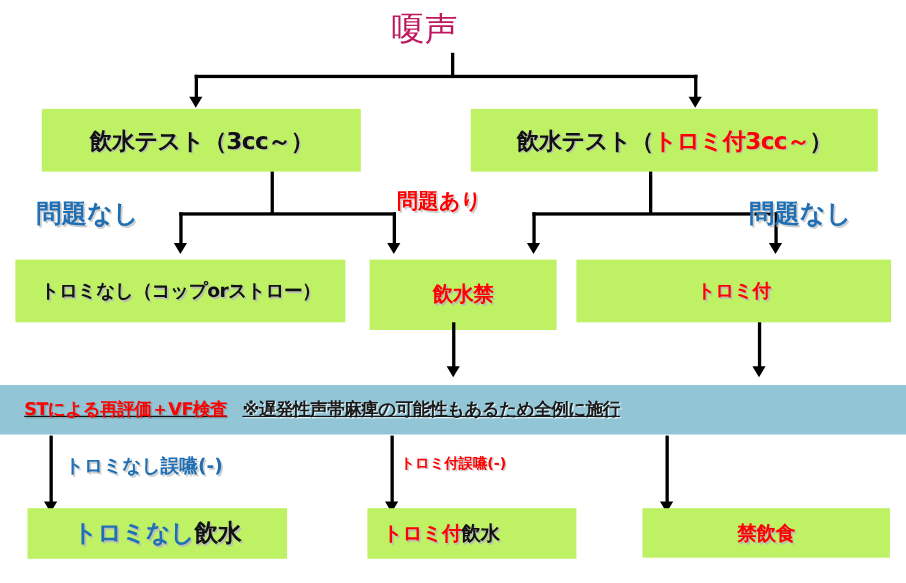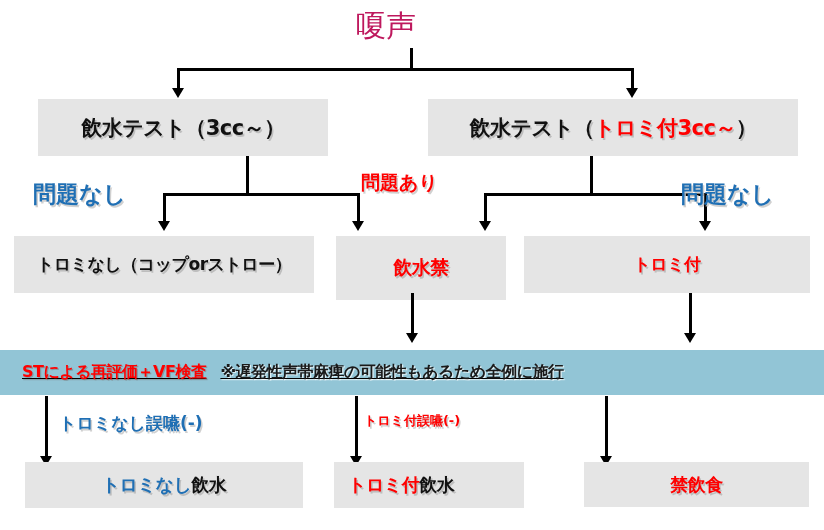--- a/index.html
+++ b/index.html
@@ -9,21 +9,21 @@
   #stage{
     position:relative;
     width:824px;
     height:530px;
     background:#ffffff;
     overflow:hidden;
   }
   
   .box{
     position:absolute;
-    background:#e5e5e5;
+    background:#bef264;
     display:flex;
     align-items:center;
     justify-content:center;
     box-sizing:border-box;
     font-weight:bold;
     letter-spacing:-0.5px;
     white-space:nowrap;
   }
   .box.left-al{justify-content:flex-start;padding-left:14px;}
   
@@ -157,21 +157,21 @@
 
   <div class="vline" style="left:355px; top:396px; height:62px;"></div>
   <div class="arrow" style="left:350px; top:456px;"></div>
 
   <div class="vline" style="left:605px; top:396px; height:62px;"></div>
   <div class="arrow" style="left:600px; top:456px;"></div>
 
   <div class="elabel blue" style="left:59px; top:412px; font-size:17px;">トロミなし誤嚥(-)</div>
   <div class="elabel red" style="left:364px; top:412px; font-size:13px;">トロミ付誤嚥(-)</div>
 
-  <div class="box" style="left:25px; top:462px; width:278px; height:46px; font-size:18px;">
+  <div class="box" style="left:25px; top:462px; width:236px; height:46px; font-size:22px;">
     <span class="boxtxt blue shadowtxt">トロミなし</span>
       <span class="boxtxt black shadowtxt">飲水</span>
   </div>
 
   <div class="box left-al" style="left:334px; top:462px; width:190px; height:46px; font-size:18px;">
     <span class="boxtxt red shadowtxt">トロミ付</span>
       <span class="boxtxt black shadowtxt">飲水</span>
   </div>
 
   <div class="box" style="left:584px; top:462px; width:225px; height:45px; font-size:18px;">

